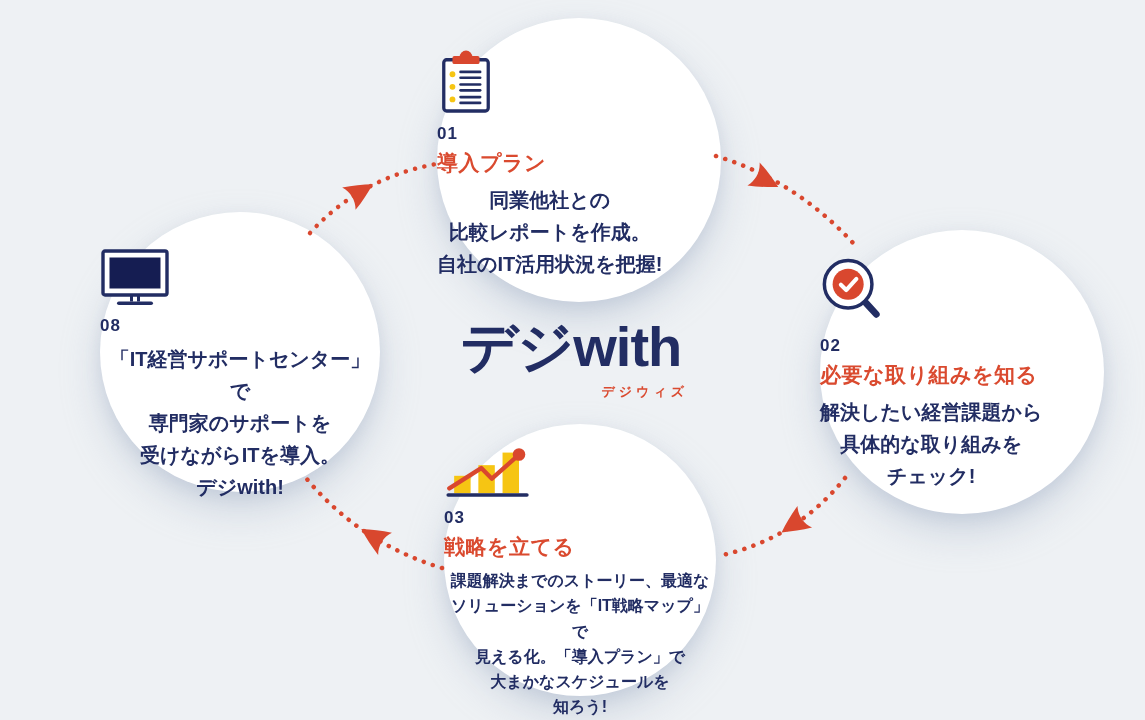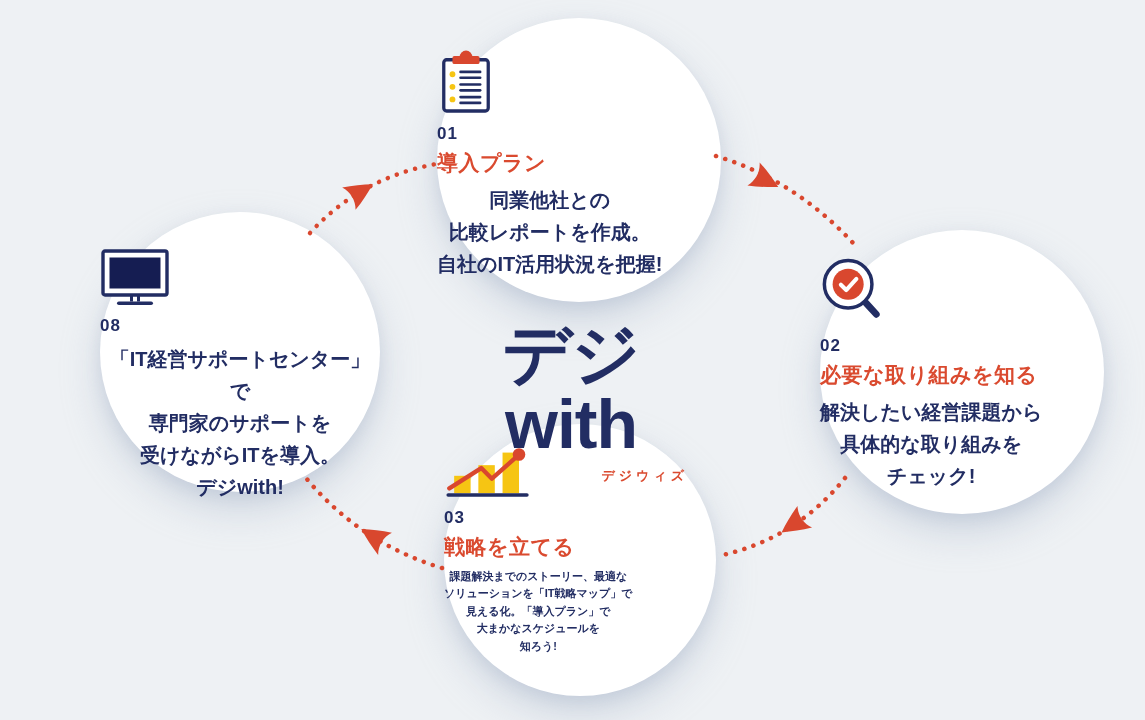--- a/index.html
+++ b/index.html
@@ -24,26 +24,26 @@
     letter-spacing:1px; margin-top:8px;
   }
   .step-title {
     font-size:21px; font-weight:800; color:#da4a2f; margin-top:5px;
     letter-spacing:.5px;
   }
   .step-desc {
     font-size:20px; font-weight:700; color:#222d63;
     line-height:1.6; margin-top:7px; white-space:pre-line;
   }
-  #circle-03 .step-desc { font-size:11px; line-height:1.58; }
+  #circle-03 .step-desc { font-size:16px; line-height:1.58; }
   .logo {
     position:absolute; left:450px; top:318px; width:242px; z-index:3;
   }
   .logo-main {
-    font-size:68px; font-weight:800; color:#222d63;
+    font-size:56px; font-weight:800; color:#222d63;
     letter-spacing:-1px; line-height:1.05; text-align:center;
   }
   .logo-sub {
     font-size:13px; font-weight:700; color:#da4a2f;
     letter-spacing:4px; text-align:right; padding-right:4px; margin-top:6px;
   }
   #arrows { position:absolute; left:0; top:0; z-index:2; pointer-events:none; }
   .dots {
     fill:none; stroke:#d9472e; stroke-width:4.5;
     stroke-linecap:round; stroke-dasharray:0.1 9.5;

